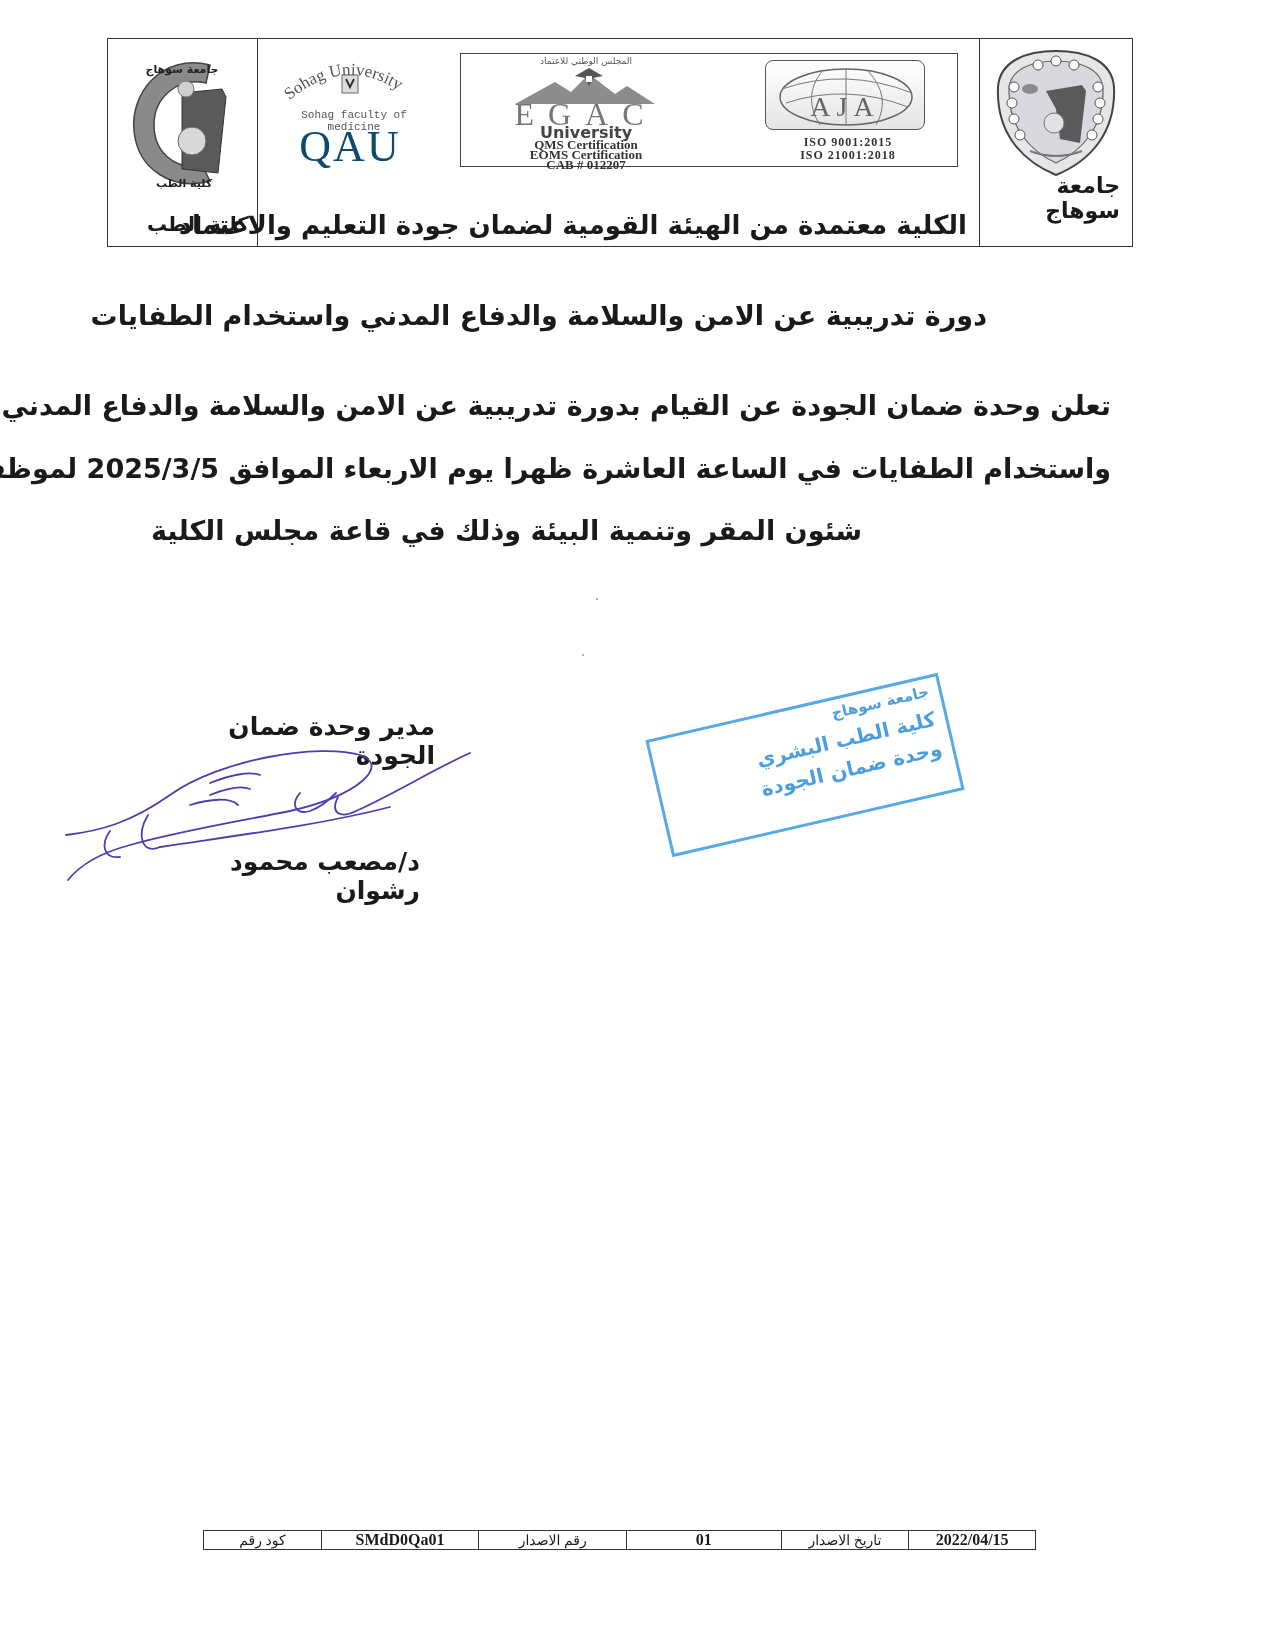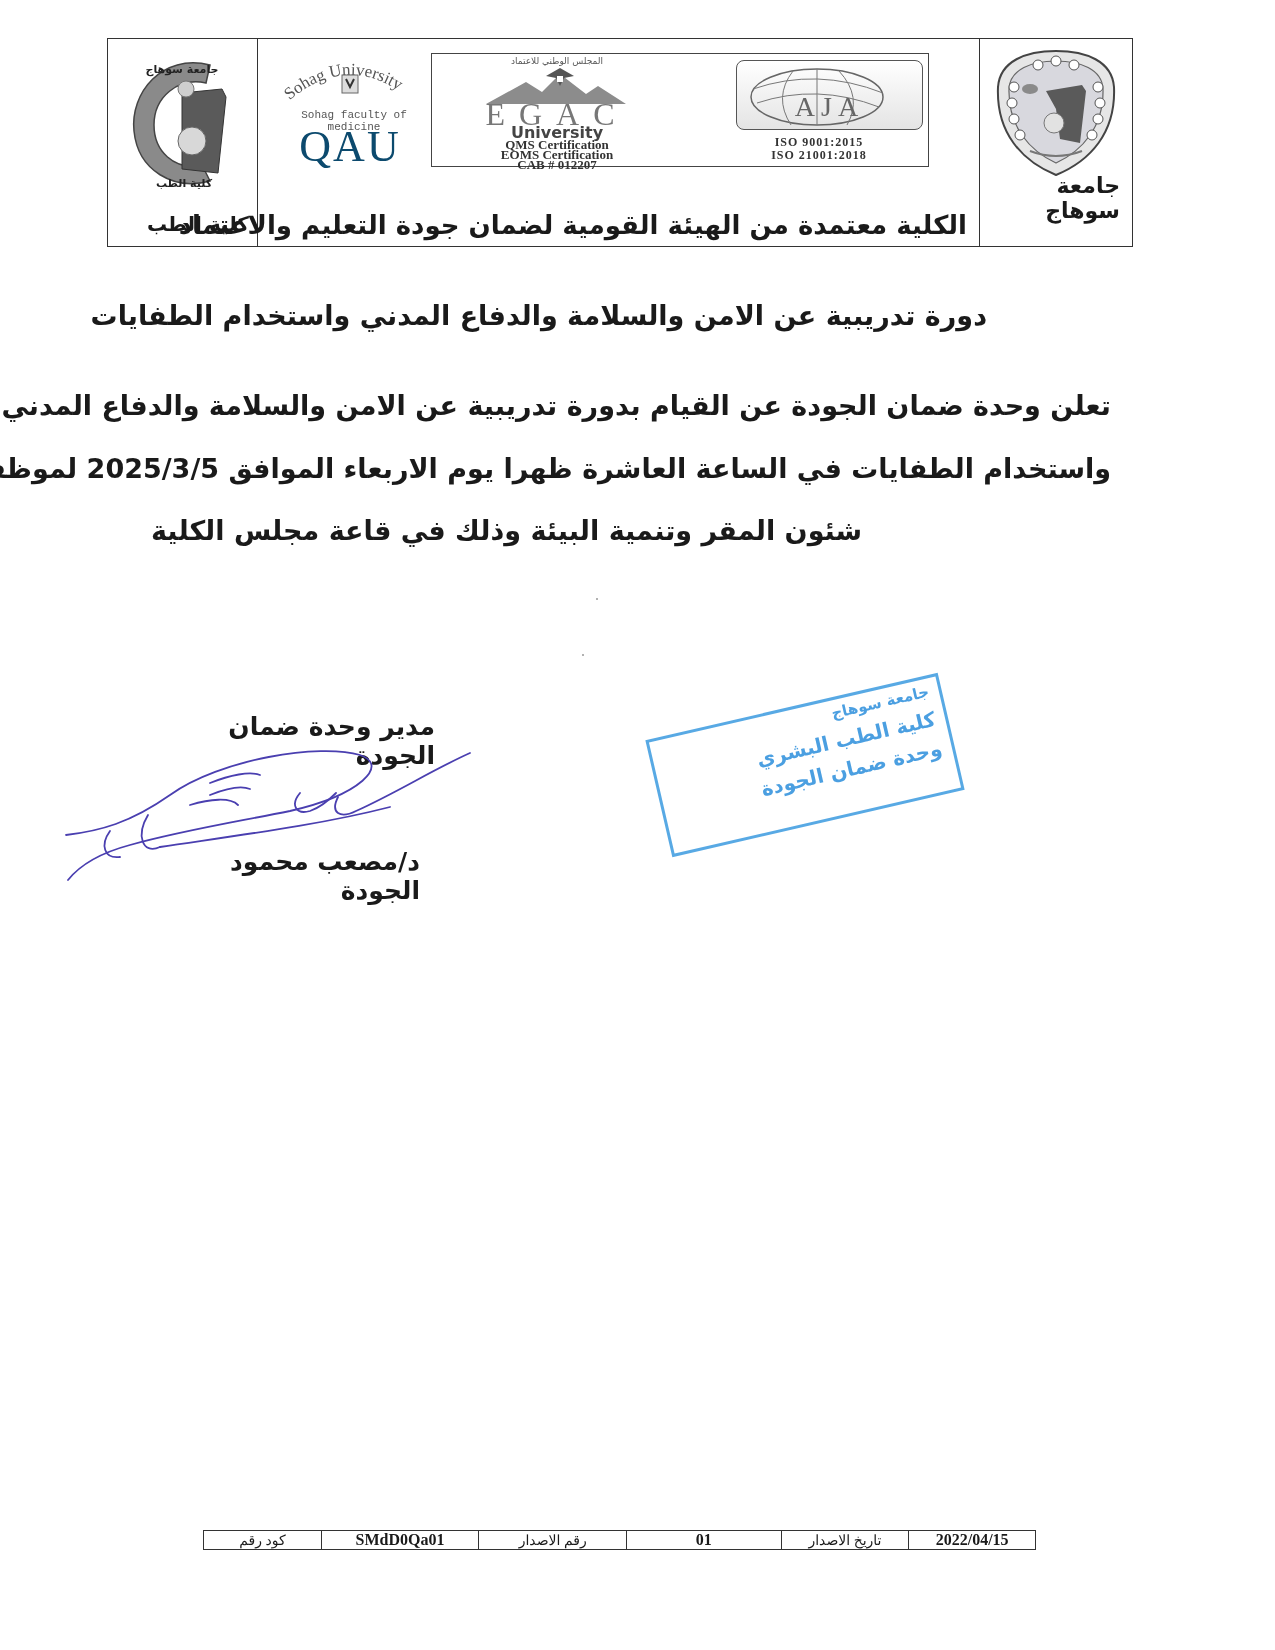--- a/index.html
+++ b/index.html
@@ -18,30 +18,30 @@
   .faculty-label { position: absolute; right: 8px; bottom: 10px; font-size: 20px; font-weight: bold; direction: rtl; }
 
   .uni-logo { position: absolute; left: 10px; top: 8px; width: 132px; height: 140px; }
   .uni-label { position: absolute; right: 12px; top: 134px; font-size: 22px; font-weight: bold; direction: rtl; }
 
   .qau { position: absolute; left: 12px; top: 12px; width: 160px; height: 130px; text-align: center; }
   .qau-arc { position: absolute; left: 0; top: 0; width: 160px; height: 60px; }
   .qau-sub { position: absolute; left: 8px; right: 0; top: 58px; font-family: Liberation Mono, monospace; font-size: 11px; color: #555; }
   .qau-main { position: absolute; left: 0; right: 0; top: 70px; font-family: "Liberation Serif", serif; font-size: 44px; color: #0c4a6e; letter-spacing: 2px; }
 
-  .cert-box { position: absolute; left: 173px; top: 14px; width: 498px; height: 114px; border: 1.2px solid #444; box-sizing: border-box; }
+  .cert-box { position: absolute; left: 202px; top: 14px; width: 498px; height: 114px; border: 1.2px solid #444; box-sizing: border-box; }
   .egac { position: absolute; left: 10px; top: 0; width: 230px; height: 112px; text-align: center; }
   .egac-arabic { position: absolute; left: 0; right: 0; top: 2px; font-size: 9px; color: #555; direction: rtl; }
   .egac-mtn { position: absolute; left: 44px; top: 14px; width: 140px; height: 36px; }
   .egac-letters { position: absolute; left: 0; right: 0; top: 44px; font-family: "Liberation Serif", serif; font-size: 32px; color: #777; letter-spacing: 14px; line-height: 32px; }
   .egac-acc { position: absolute; left: 0; right: 0; top: 71px; font-family: "DejaVu Sans", sans-serif; font-weight: bold; font-size: 16px; color: #444; line-height: 16px; }
   .egac-lines { position: absolute; left: 0; right: 0; top: 86px; font-family: Liberation Serif, serif; font-weight: bold; font-size: 13px; color: #333; line-height: 10px; }
 
   .aja { position: absolute; left: 292px; top: 4px; width: 190px; height: 106px; text-align: center; }
-  .aja-badge { position: absolute; left: 12px; top: 2px; width: 187px; height: 70px; border: 1.5px solid #555; border-radius: 8px; background: linear-gradient(#ffffff, #e4e4e4); box-sizing: border-box; overflow: hidden; }
+  .aja-badge { position: absolute; left: 12px; top: 2px; width: 160px; height: 70px; border: 1.5px solid #555; border-radius: 8px; background: linear-gradient(#ffffff, #e4e4e4); box-sizing: border-box; overflow: hidden; }
   .aja-globe { position: absolute; left: 6px; top: 2px; width: 148px; height: 64px; }
   .aja-text { position: absolute; left: 0; right: 0; top: 30px; font-family: "Liberation Serif", serif; font-size: 28px; color: #666; letter-spacing: 6px; }
   .aja-iso { position: absolute; left: 0; right: 0; top: 78px; font-family: "Liberation Serif", serif; font-weight: bold; font-size: 12px; color: #333; line-height: 13px; letter-spacing: 1px; }
 
   .accredit-line { position: absolute; right: 12px; bottom: 6px; font-size: 26px; font-weight: bold; direction: rtl; white-space: nowrap; }
 
   
   .doc-title { position: absolute; right: 288px; top: 300px; font-size: 27px; font-weight: bold; direction: rtl; white-space: nowrap; }
   .para { position: absolute; right: 164px; width: 960px; font-size: 27px; font-weight: bold; direction: rtl; text-align: left; white-space: nowrap; }
   .l1 { top: 390px; } .l2 { top: 453px; } .l3 { top: 515px; }
@@ -170,21 +170,21 @@
 <div class="sig-title">مدير وحدة ضمان الجودة</div>
 <svg class="signature" viewBox="0 0 430 150">
   <g fill="none" stroke="#4a3fb0" stroke-width="1.8" stroke-linecap="round">
     <path d="M6 100 C40 96 70 88 110 60 C160 24 260 8 300 20 C330 30 300 60 230 76 C170 88 120 96 70 110 C40 118 20 130 8 145"></path>
     <path d="M150 48 C170 40 190 36 200 40 M150 60 C165 54 180 50 190 54 M130 70 C150 64 170 62 178 70"></path>
     <path d="M50 96 C40 110 44 124 60 122 M88 80 C76 100 82 120 100 112"></path>
     <path d="M240 58 C230 70 236 80 250 76 C262 72 270 64 276 58 M278 62 C270 78 280 84 296 76 C340 56 370 36 410 18"></path>
     <path d="M100 112 C180 100 260 90 330 72"></path>
   </g>
 </svg>
-<div class="sig-name">د/مصعب محمود الجودة</div>
+<div class="sig-name">د/مصعب محمود رشوان</div>
 
 <div class="stamp">
   <div class="s1">جامعة سوهاج</div>
   <div>كلية الطب البشري</div>
   <div>وحدة ضمان الجودة</div>
 </div>
 
 <div class="footer-table">
   <div class="f-cell f-label" style="width:118px;">كود رقم</div>
   <div class="f-cell f-value" style="width:158px;">SMdD0Qa01</div>

